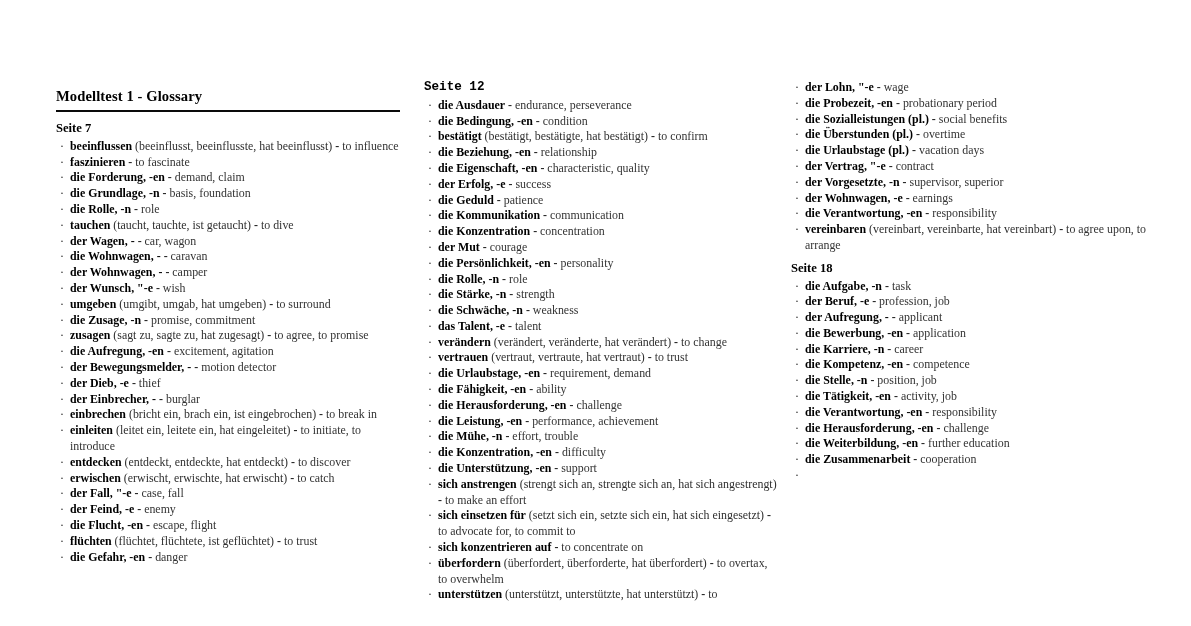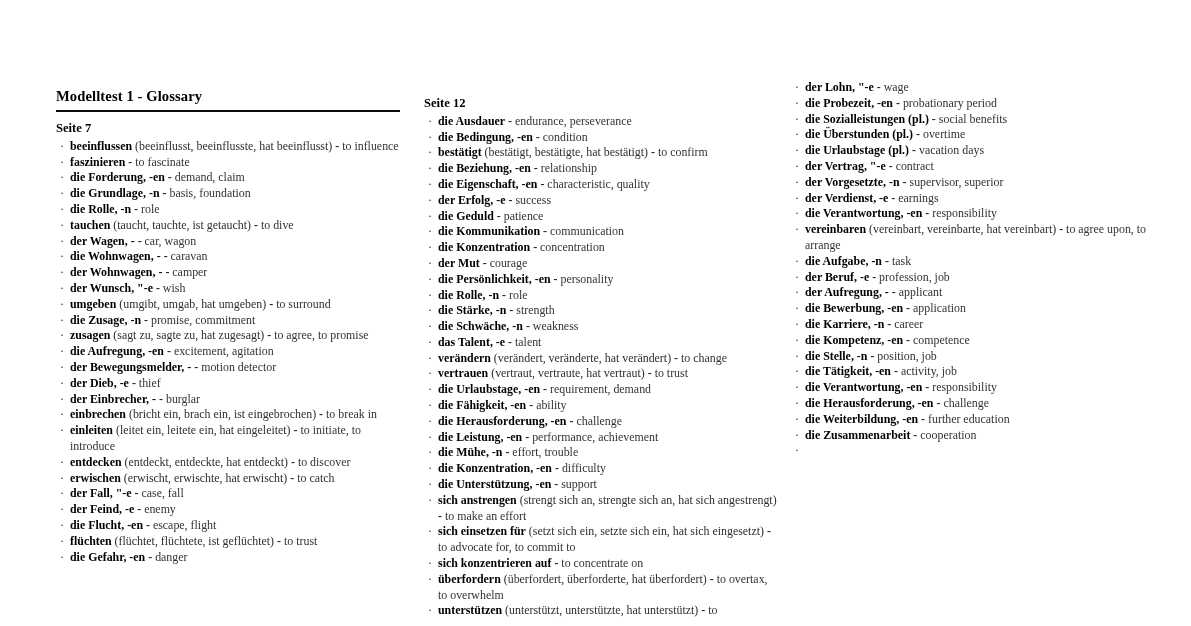--- a/index.html
+++ b/index.html
@@ -63,21 +63,21 @@
   }
 
   
   .section-heading {
     font-size: 12.6px;
     font-weight: bold;
     color: #000000;
     margin: 7px 0 2px 0;
     line-height: 1.25;
   }
-  .section-heading.first { margin-top: 16px; }
+  .section-heading.first { margin-top: 0; font-family: Liberation Mono, monospace; }
 
   
   .entry-list {
     list-style: none;
     margin: 0;
     padding: 0;
   }
   .entry {
     position: relative;
     padding-left: 14px;
@@ -188,24 +188,25 @@
       </div>
       <div class="col col-3">
         <ul class="entry-list">
           <li class="entry"><span class="bullet">·</span><span class="term">der Lohn, "-e</span> <span class="dash">-</span> <span class="gloss">wage</span></li>
           <li class="entry"><span class="bullet">·</span><span class="term">die Probezeit, -en</span> <span class="dash">-</span> <span class="gloss">probationary period</span></li>
           <li class="entry"><span class="bullet">·</span><span class="term">die Sozialleistungen (pl.)</span> <span class="dash">-</span> <span class="gloss">social benefits</span></li>
           <li class="entry"><span class="bullet">·</span><span class="term">die Überstunden (pl.)</span> <span class="dash">-</span> <span class="gloss">overtime</span></li>
           <li class="entry"><span class="bullet">·</span><span class="term">die Urlaubstage (pl.)</span> <span class="dash">-</span> <span class="gloss">vacation days</span></li>
           <li class="entry"><span class="bullet">·</span><span class="term">der Vertrag, "-e</span> <span class="dash">-</span> <span class="gloss">contract</span></li>
           <li class="entry"><span class="bullet">·</span><span class="term">der Vorgesetzte, -n</span> <span class="dash">-</span> <span class="gloss">supervisor, superior</span></li>
-          <li class="entry"><span class="bullet">·</span><span class="term">der Verdienst, -e</span> <span class="dash">-</span> <span class="gloss">earnings</span></li>
+          <li class="entry"><span class="bullet">·</span><span class="term">der Wohnwagen, -e</span> <span class="dash">-</span> <span class="gloss">earnings</span></li>
           <li class="entry"><span class="bullet">·</span><span class="term">die Verantwortung, -en</span> <span class="dash">-</span> <span class="gloss">responsibility</span></li>
           <li class="entry"><span class="bullet">·</span><span class="term">vereinbaren</span> <span class="forms">(vereinbart, vereinbarte, hat vereinbart)</span> <span class="dash">-</span> <span class="gloss">to agree upon, to arrange</span></li>
         </ul>
+        <div class="section-heading">Seite 18</div>
         <ul class="entry-list">
           <li class="entry"><span class="bullet">·</span><span class="term">die Aufgabe, -n</span> <span class="dash">-</span> <span class="gloss">task</span></li>
           <li class="entry"><span class="bullet">·</span><span class="term">der Beruf, -e</span> <span class="dash">-</span> <span class="gloss">profession, job</span></li>
           <li class="entry"><span class="bullet">·</span><span class="term">der Aufregung, -</span> <span class="dash">-</span> <span class="gloss">applicant</span></li>
           <li class="entry"><span class="bullet">·</span><span class="term">die Bewerbung, -en</span> <span class="dash">-</span> <span class="gloss">application</span></li>
           <li class="entry"><span class="bullet">·</span><span class="term">die Karriere, -n</span> <span class="dash">-</span> <span class="gloss">career</span></li>
           <li class="entry"><span class="bullet">·</span><span class="term">die Kompetenz, -en</span> <span class="dash">-</span> <span class="gloss">competence</span></li>
           <li class="entry"><span class="bullet">·</span><span class="term">die Stelle, -n</span> <span class="dash">-</span> <span class="gloss">position, job</span></li>
           <li class="entry"><span class="bullet">·</span><span class="term">die Tätigkeit, -en</span> <span class="dash">-</span> <span class="gloss">activity, job</span></li>
           <li class="entry"><span class="bullet">·</span><span class="term">die Verantwortung, -en</span> <span class="dash">-</span> <span class="gloss">responsibility</span></li>

